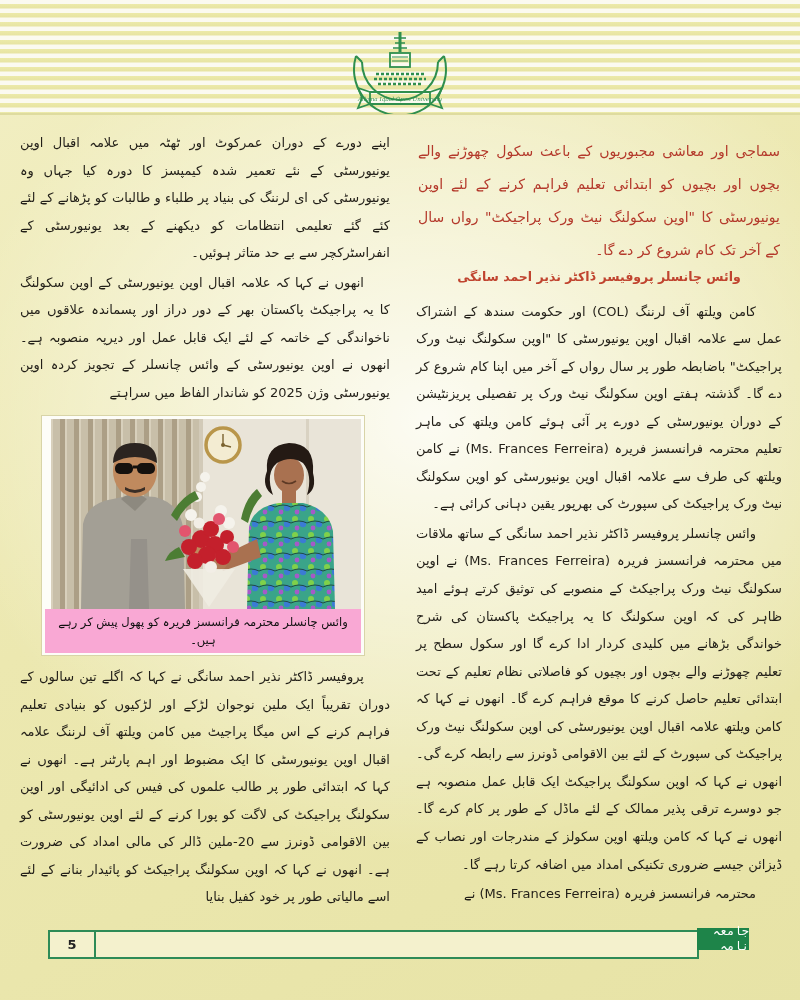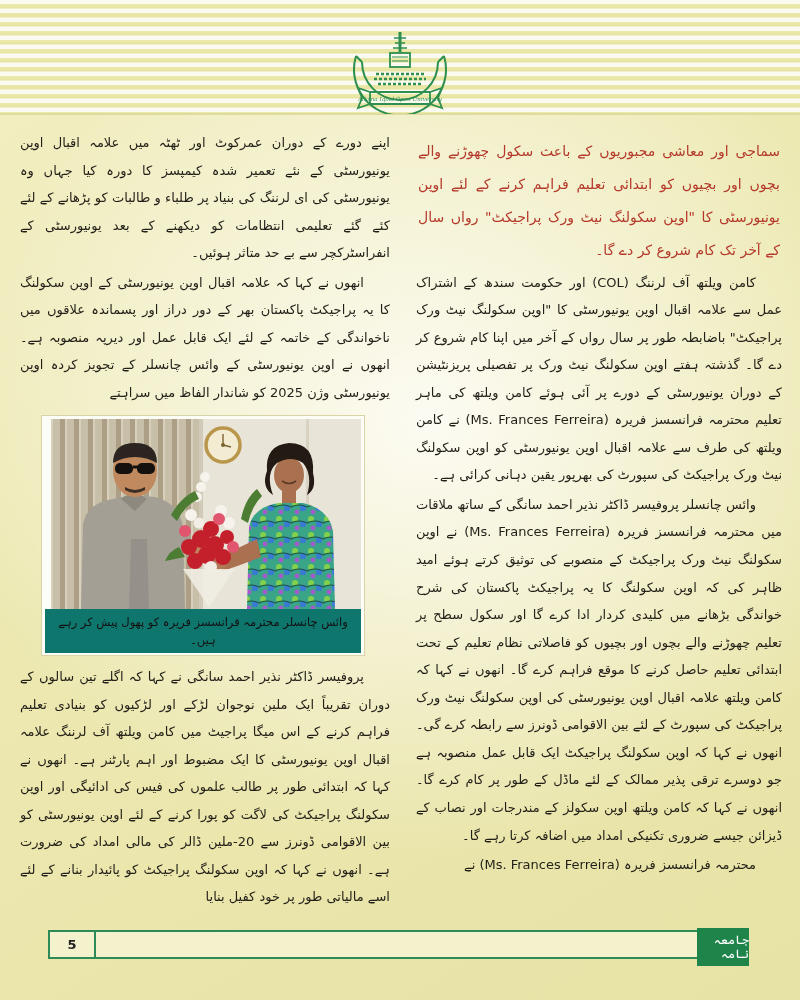--- a/index.html
+++ b/index.html
@@ -32,32 +32,32 @@
   .headline{color:#b4392b;font-size:14px;line-height:2.35;font-weight:normal;
             text-align:justify;margin:6px 2px 2px 2px;}
   .byline{color:#c0442f;font-size:12.5px;text-align:center;font-weight:bold;
           margin:2px 0 14px 0;}
 
   
   .photo-block{width:316px;margin:10px 26px 8px auto;background:#fdfdf8;
                padding:3px 3px 2px 3px;box-shadow:0 0 0 1px #d8d4a8;}
   .photo-svg{display:block;width:310px;height:190px;}
   .photo-caption{direction:rtl;text-align:center;color:#111;font-size:11.5px;
-                 background:#0f766e;padding:5px 2px 4px 2px;line-height:1.5;}
+                 background:#f9a8d4;padding:5px 2px 4px 2px;line-height:1.5;}
 
   
   .footer-bar{position:absolute;left:48px;top:930px;width:647px;height:25px;
               border:2px solid #2e8b57;background:#f4f1cd;display:flex;}
   .page-num-cell{width:44px;border-left:none;border-right:2px solid #2e8b57;
                  display:flex;align-items:center;justify-content:center;
                  font-size:13px;font-weight:bold;color:#222;}
-  .masthead-tab{position:absolute;left:697px;top:928px;width:52px;height:38px;
+  .masthead-tab{position:absolute;left:697px;top:928px;width:52px;height:22px;
                 background:#1e8449;color:#ffffff;display:flex;align-items:center;
                 justify-content:center;font-size:12px;direction:rtl;
-                font-family:Liberation Sans, sans-serif;}
+                font-family:Liberation Mono, monospace;}
 </style>
 </head>
 <body>
 
 <div class="page">
 
   <div class="band">
     <svg class="logo" width="128" height="88" viewBox="0 0 128 88">
       <g fill="none" stroke="#2f8f4e" stroke-width="2">
 
@@ -173,20 +173,21 @@
         <div class="photo-caption">وائس چانسلر محترمہ فرانسسز فریرہ کو پھول پیش کر رہے ہیں۔</div>
       </div>
 
       <div class="urdu">
         <p class="indent">پروفیسر ڈاکٹر نذیر احمد سانگی نے کہا کہ اگلے تین سالوں کے دوران تقریباً ایک ملین نوجوان لڑکے اور لڑکیوں کو بنیادی تعلیم فراہم کرنے کے اس میگا پراجیٹ میں کامن ویلتھ آف لرننگ علامہ اقبال اوپن یونیورسٹی کا ایک مضبوط اور اہم پارٹنر ہے۔ انھوں نے کہا کہ ابتدائی طور پر طالب علموں کی فیس کی ادائیگی اور اوپن سکولنگ پراجیکٹ کی لاگت کو پورا کرنے کے لئے اوپن یونیورسٹی کو بین الاقوامی ڈونرز سے 20-ملین ڈالر کی مالی امداد کی ضرورت ہے۔ انھوں نے کہا کہ اوپن سکولنگ پراجیکٹ کو پائیدار بنانے کے لئے اسے مالیاتی طور پر خود کفیل بنایا</p>
       </div>
     </div>
 
     <div class="col col-right">
       <div class="headline">سماجی اور معاشی مجبوریوں کے باعث سکول چھوڑنے والے بچوں اور بچیوں کو ابتدائی تعلیم فراہم کرنے کے لئے اوپن یونیورسٹی کا "اوپن سکولنگ نیٹ ورک پراجیکٹ" رواں سال کے آخر تک کام شروع کر دے گا۔</div>
+      <div class="byline">وائس چانسلر پروفیسر ڈاکٹر نذیر احمد سانگی</div>
       <div class="urdu">
         <p class="indent">کامن ویلتھ آف لرننگ (COL) اور حکومت سندھ کے اشتراک عمل سے علامہ اقبال اوپن یونیورسٹی کا "اوپن سکولنگ نیٹ ورک پراجیکٹ" باضابطہ طور پر سال رواں کے آخر میں اپنا کام شروع کر دے گا۔ گذشتہ ہفتے اوپن سکولنگ نیٹ ورک پر تفصیلی پریزنٹیشن کے دوران یونیورسٹی کے دورے پر آئی ہوئے کامن ویلتھ کی ماہر تعلیم محترمہ فرانسسز فریرہ (Ms. Frances Ferreira) نے کامن ویلتھ کی طرف سے علامہ اقبال اوپن یونیورسٹی کو اوپن سکولنگ نیٹ ورک پراجیکٹ کی سپورٹ کی بھرپور یقین دہانی کرائی ہے۔</p>
         <p class="indent">وائس چانسلر پروفیسر ڈاکٹر نذیر احمد سانگی کے ساتھ ملاقات میں محترمہ فرانسسز فریرہ (Ms. Frances Ferreira) نے اوپن سکولنگ نیٹ ورک پراجیکٹ کے منصوبے کی توثیق کرتے ہوئے امید ظاہر کی کہ اوپن سکولنگ کا یہ پراجیکٹ پاکستان کی شرح خواندگی بڑھانے میں کلیدی کردار ادا کرے گا اور سکول سطح پر تعلیم چھوڑنے والے بچوں اور بچیوں کو فاصلاتی نظام تعلیم کے تحت ابتدائی تعلیم حاصل کرنے کا موقع فراہم کرے گا۔ انھوں نے کہا کہ کامن ویلتھ علامہ اقبال اوپن یونیورسٹی کی اوپن سکولنگ نیٹ ورک پراجیکٹ کی سپورٹ کے لئے بین الاقوامی ڈونرز سے رابطہ کرے گی۔ انھوں نے کہا کہ اوپن سکولنگ پراجیکٹ ایک قابل عمل منصوبہ ہے جو دوسرے ترقی پذیر ممالک کے لئے ماڈل کے طور پر کام کرے گا۔ انھوں نے کہا کہ کامن ویلتھ اوپن سکولز کے مندرجات اور نصاب کے ڈیزائن جیسے ضروری تکنیکی امداد میں اضافہ کرتا رہے گا۔</p>
         <p class="indent">محترمہ فرانسسز فریرہ (Ms. Frances Ferreira) نے</p>
       </div>
     </div>
   </div>
 
   <div class="footer-bar">
     <div class="page-num-cell">5</div>

